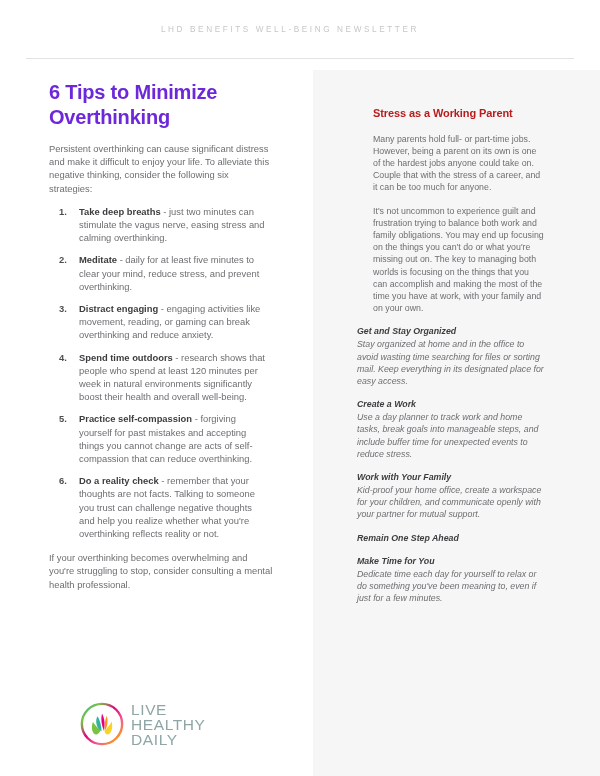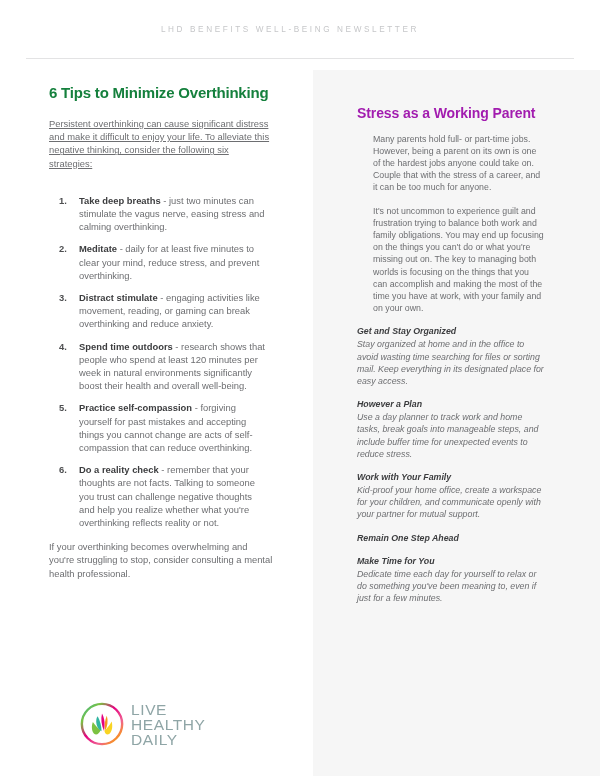--- a/index.html
+++ b/index.html
@@ -59,36 +59,35 @@
   }
 
   
   .col-left {
     position: absolute;
     left: 49px;
     top: 80px;
     width: 224px;
   }
   .headline-left {
-    font-size: 15px;
+    font-size: 20px;
     line-height: 25px;
     font-weight: 700;
-    color: #15803d;
+    color: #6d28d9;
     letter-spacing: -0.2px;
     margin: 0 0 12px 0;
   }
   .body-text {
     font-size: 9.4px;
     line-height: 13.2px;
     color: #6d6e71;
     margin: 0;
   }
   .intro-text {
-    margin-bottom: 24px;
-    text-decoration: underline;
+    margin-bottom: 10px;
   }
   ol.tips {
     list-style: none;
     margin: 8px;
     padding: 0;
     counter-reset: tip;
   }
   ol.tips > li {
     position: relative;
     padding-left: 22px;
@@ -116,25 +115,25 @@
   }
 
   
   .col-right {
     position: absolute;
     left: 357px;
     top: 104px;
     width: 188px;
   }
   .headline-right {
-    font-size: 14px;
+    font-size: 11px;
     line-height: 19.5px;
     font-weight: 700;
-    color: #a21caf;
-    margin: 0 0 9px 0;
+    color: #b91c1c;
+    margin: 0 0 9px 16px;
     letter-spacing: -0.1px;
   }
   .r-para {
     font-size: 8.8px;
     line-height: 12.2px;
     color: #6d6e71;
     margin: 0 0 11px 16px;
   }
   .r-section {
     margin-bottom: 11px;
@@ -199,21 +198,21 @@
     <p class="body-text intro-text">Persistent overthinking can cause significant distress and make it difficult to enjoy your life. To alleviate this negative thinking, consider the following six strategies:</p>
 
     <ol class="tips">
       <li>
         <b>Take deep breaths</b><span> - just two minutes can stimulate the vagus nerve, easing stress and calming overthinking.</span>
       </li>
       <li>
         <b>Meditate</b><span> - daily for at least five minutes to clear your mind, reduce stress, and prevent overthinking.</span>
       </li>
       <li>
-        <b>Distract stimulate</b><span> - engaging activities like movement, reading, or gaming can break overthinking and reduce anxiety.</span>
+        <b>Distract engaging</b><span> - engaging activities like movement, reading, or gaming can break overthinking and reduce anxiety.</span>
       </li>
       <li>
         <b>Spend time outdoors</b><span> - research shows that people who spend at least 120 minutes per week in natural environments significantly boost their health and overall well-being.</span>
       </li>
       <li>
         <b>Practice self-compassion</b><span> - forgiving yourself for past mistakes and accepting things you cannot change are acts of self-compassion that can reduce overthinking.</span>
       </li>
       <li>
         <b>Do a reality check</b><span> - remember that your thoughts are not facts. Talking to someone you trust can challenge negative thoughts and help you realize whether what you're overthinking reflects reality or not.</span>
       </li>
@@ -226,21 +225,21 @@
     <h2 class="headline-right">Stress as a Working Parent</h2>
 
     <p class="r-para">Many parents hold full- or part-time jobs. However, being a parent on its own is one of the hardest jobs anyone could take on. Couple that with the stress of a career, and it can be too much for anyone.</p>
     <p class="r-para">It's not uncommon to experience guilt and frustration trying to balance both work and family obligations. You may end up focusing on the things you can't do or what you're missing out on. The key to managing both worlds is focusing on the things that you can accomplish and making the most of the time you have at work, with your family and on your own.</p>
 
     <div class="r-section">
       <h3>Get and Stay Organized</h3>
       <p>Stay organized at home and in the office to avoid wasting time searching for files or sorting mail. Keep everything in its designated place for easy access.</p>
     </div>
     <div class="r-section">
-      <h3>However a Plan</h3>
+      <h3>Create a Work</h3>
       <p>Use a day planner to track work and home tasks, break goals into manageable steps, and include buffer time for unexpected events to reduce stress.</p>
     </div>
     <div class="r-section">
       <h3>Work with Your Family</h3>
       <p>Kid-proof your home office, create a workspace for your children, and communicate openly with your partner for mutual support.</p>
     </div>
     <div class="r-section">
       <h3>Remain One Step Ahead</h3>
     </div>
     <div class="r-section">

